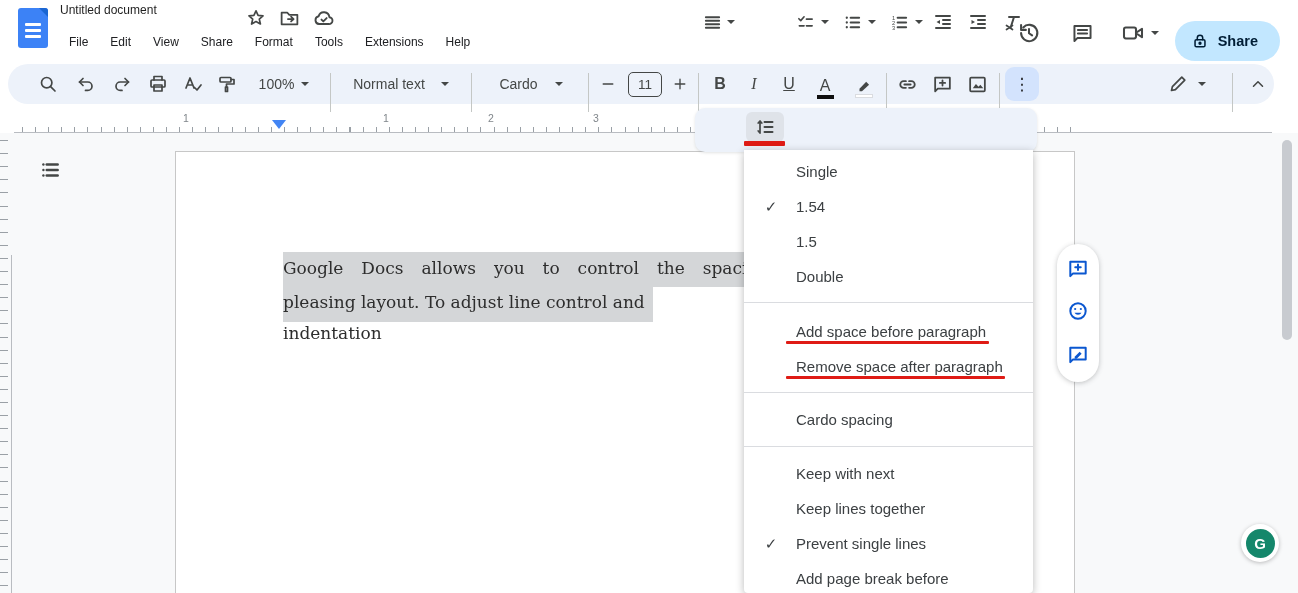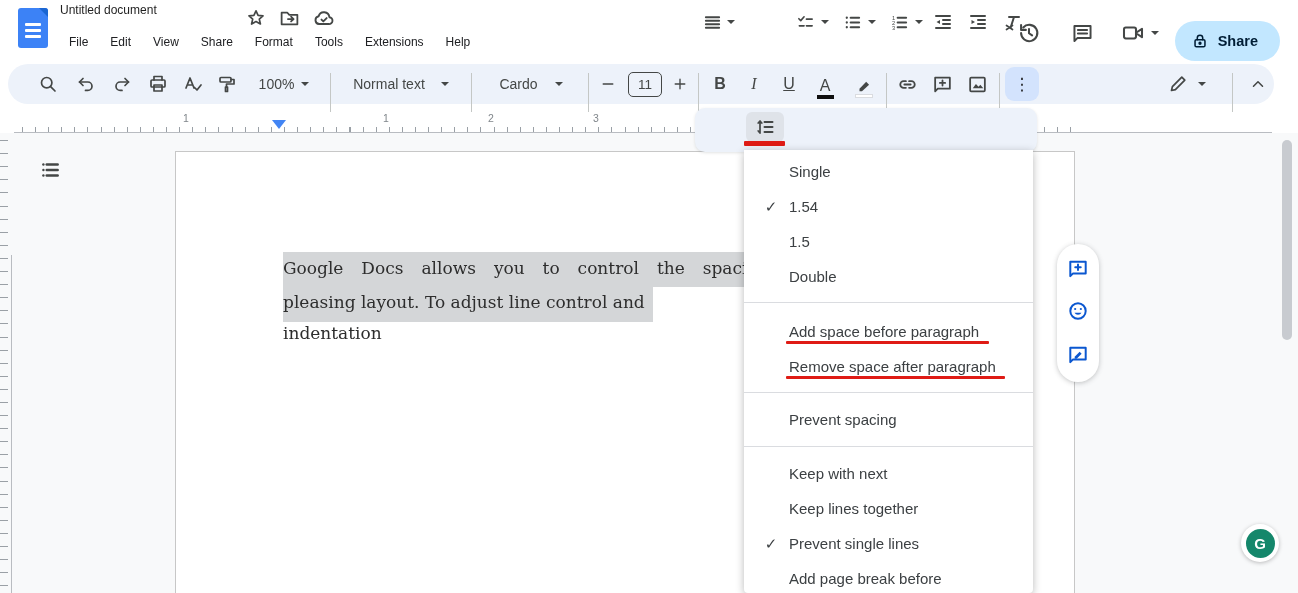--- a/index.html
+++ b/index.html
@@ -63,21 +63,21 @@
   .st { position:absolute; top:0; height:44px; display:flex; align-items:center; justify-content:center; }
   .spacing-chip { position:absolute; left:746px; top:112px; width:38px; height:30px; background:#dfe3e9; border-radius:6px;
     display:flex; align-items:center; justify-content:center; }
   .red-underline-icon { position:absolute; left:744px; top:141px; width:41px; height:5px; background:#df1b15; border-radius:1px; }
 
   
   .menu { position:absolute; left:744px; top:150px; width:289px; height:443px; background:#fff;
     box-shadow:0 2px 8px rgba(0,0,0,.28); border-radius:0 0 4px 4px; }
   .menu-item { position:absolute; left:0; width:289px; height:35px; display:flex; align-items:center; font-size:15px; color:#3c4043; }
   .menu-item .chk { position:absolute; left:16px; width:22px; text-align:center; color:#3c4043; font-size:15px; }
-  .menu-item .lbl { position:absolute; left:45px; white-space:nowrap; }
+  .menu-item .lbl { position:absolute; left:52px; white-space:nowrap; }
   .menu-hr { position:absolute; left:0; width:289px; height:1px; background:#dadce0; }
   .ann { position:absolute; left:42px; height:3px; background:#df1b15; border-radius:1px; }
 
   
   .float-pill { position:absolute; left:1057px; top:244px; width:42px; height:138px; background:#fff; border-radius:21px;
     box-shadow:0 1px 5px rgba(60,64,67,.3); }
   .float-pill .fbtn { position:absolute; left:0; width:42px; height:42px; display:flex; align-items:center; justify-content:center; }
   svg.blue { stroke:#0b57d0; stroke-width:1.8; fill:none; stroke-linecap:round; stroke-linejoin:round; display:block; }
   .grammarly { position:absolute; left:1241px; top:524px; width:38px; height:38px; border-radius:50%; background:#fff;
     box-shadow:0 1px 4px rgba(0,0,0,.25); display:flex; align-items:center; justify-content:center; }
@@ -397,21 +397,21 @@
     <div class="menu-item" style="top:164px">
       <span class="lbl">Add space before paragraph</span>
       </div>
     <div class="ann" style="top:191px;width:203px"></div>
     <div class="menu-item" style="top:199px">
       <span class="lbl">Remove space after paragraph</span>
       </div>
     <div class="ann" style="top:226px;width:219px"></div>
     <div class="menu-hr" style="top:242px"></div>
     <div class="menu-item" style="top:252px">
-      <span class="lbl">Prevent spacing</span>
+      <span class="lbl">Cardo spacing</span>
       </div>
     <div class="menu-hr" style="top:296px"></div>
     <div class="menu-item" style="top:341px">
       <span class="lbl">Keep lines together</span>
       </div>
     <div class="menu-item" style="top:306px">
       <span class="lbl">Keep with next</span>
       </div>
     <div class="menu-item" style="top:376px">
       <span class="chk">✓</span>

